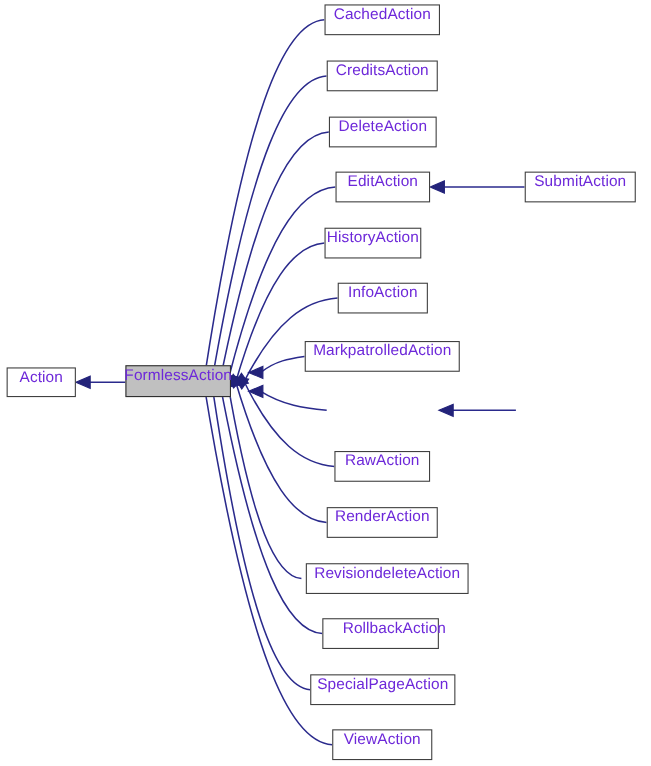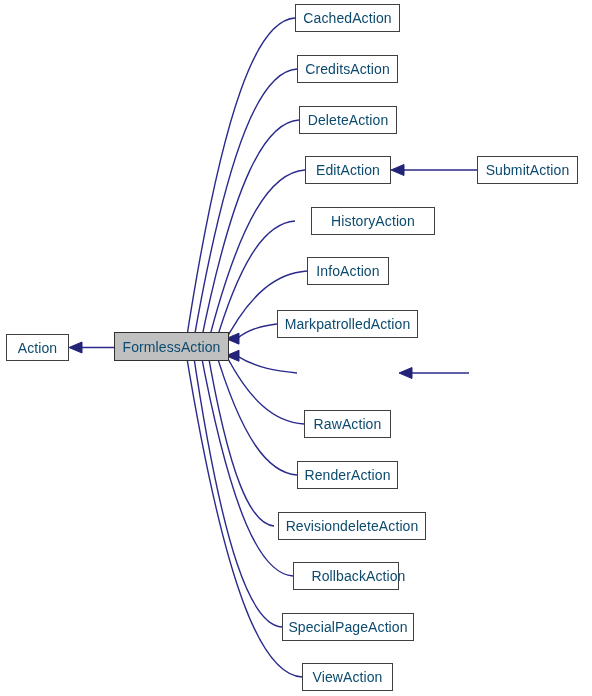--- a/index.html
+++ b/index.html
@@ -27,25 +27,25 @@
     left: 0;
     top: 0;
     width: 592px;
     height: 696px;
   }
   .node {
     position: absolute;
     box-sizing: border-box;
     border: 1px solid #404040;
     background: #ffffff;
-    color: #0c4a6e;
+    color: #6d28d9;
     font-size: 14px;
     line-height: 1;
     display: flex;
-    align-items: center;
+    align-items: flex-start;
     justify-content: center;
     white-space: nowrap;
     letter-spacing: 0.1px;
   }
   .node.highlight {
     background: #c0c0c0;
     border-color: #303030;
   }
   .node-label {
     display: block;
@@ -89,36 +89,36 @@
       <polygon points="69,347.5 82,342 82,353" fill="#23237a" stroke="#23237a" stroke-width="1"></polygon>
       <path d="M 477 170 L 403 170" fill="none" stroke="#2a2a8c" stroke-width="1.4"></path>
       <polygon points="391,170 404,164.5 404,175.5" fill="#23237a" stroke="#23237a" stroke-width="1"></polygon>
       <path d="M 469 373 L 411 373" fill="none" stroke="#2a2a8c" stroke-width="1.4"></path>
       <polygon points="399,373 412,367.5 412,378.5" fill="#23237a" stroke="#23237a" stroke-width="1"></polygon>
     </svg>
   <div id="node-layer">
       <div class="node" style="left: 6px; top: 334px; width: 63px; height: 27px;">
         <span class="node-label">Action</span>
       </div>
-      <div class="node highlight" style="left: 114px; top: 332px; width: 115px; height: 29px;">
+      <div class="node highlight" style="left: 114px; top: 332px; width: 96px; height: 29px;">
         <span class="node-label">FormlessAction</span>
       </div>
       <div class="node" style="left: 295px; top: 4px; width: 105px; height: 28px;">
         <span class="node-label">CachedAction</span>
       </div>
       <div class="node" style="left: 297px; top: 55px; width: 101px; height: 28px;">
         <span class="node-label">CreditsAction</span>
       </div>
       <div class="node" style="left: 299px; top: 106px; width: 98px; height: 28px;">
         <span class="node-label">DeleteAction</span>
       </div>
       <div class="node" style="left: 305px; top: 156px; width: 86px; height: 28px;">
         <span class="node-label">EditAction</span>
       </div>
-      <div class="node" style="left: 311px; top: 207px; width: 124px; height: 28px;">
+      <div class="node" style="left: 295px; top: 207px; width: 88px; height: 28px;">
         <span class="node-label">HistoryAction</span>
       </div>
       <div class="node" style="left: 307px; top: 257px; width: 82px; height: 28px;">
         <span class="node-label">InfoAction</span>
       </div>
       <div class="node" style="left: 277px; top: 310px; width: 141px; height: 28px;">
         <span class="node-label">MarkpatrolledAction</span>
       </div>
       <div class="node" style="left: 304px; top: 410px; width: 87px; height: 28px;">
         <span class="node-label">RawAction</span>

